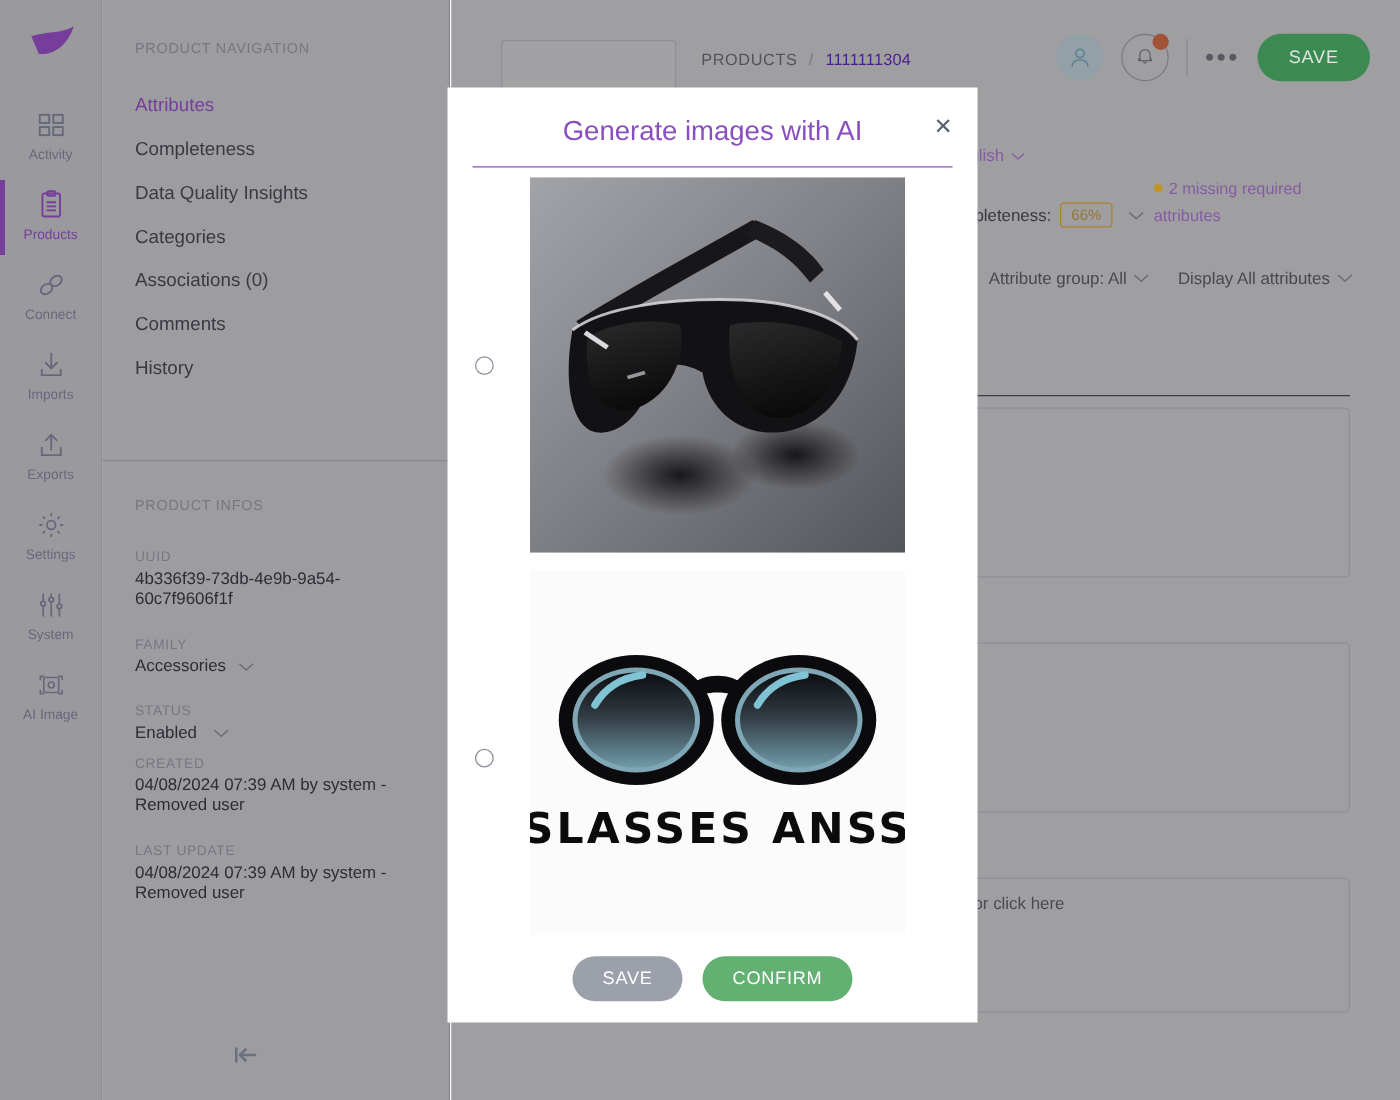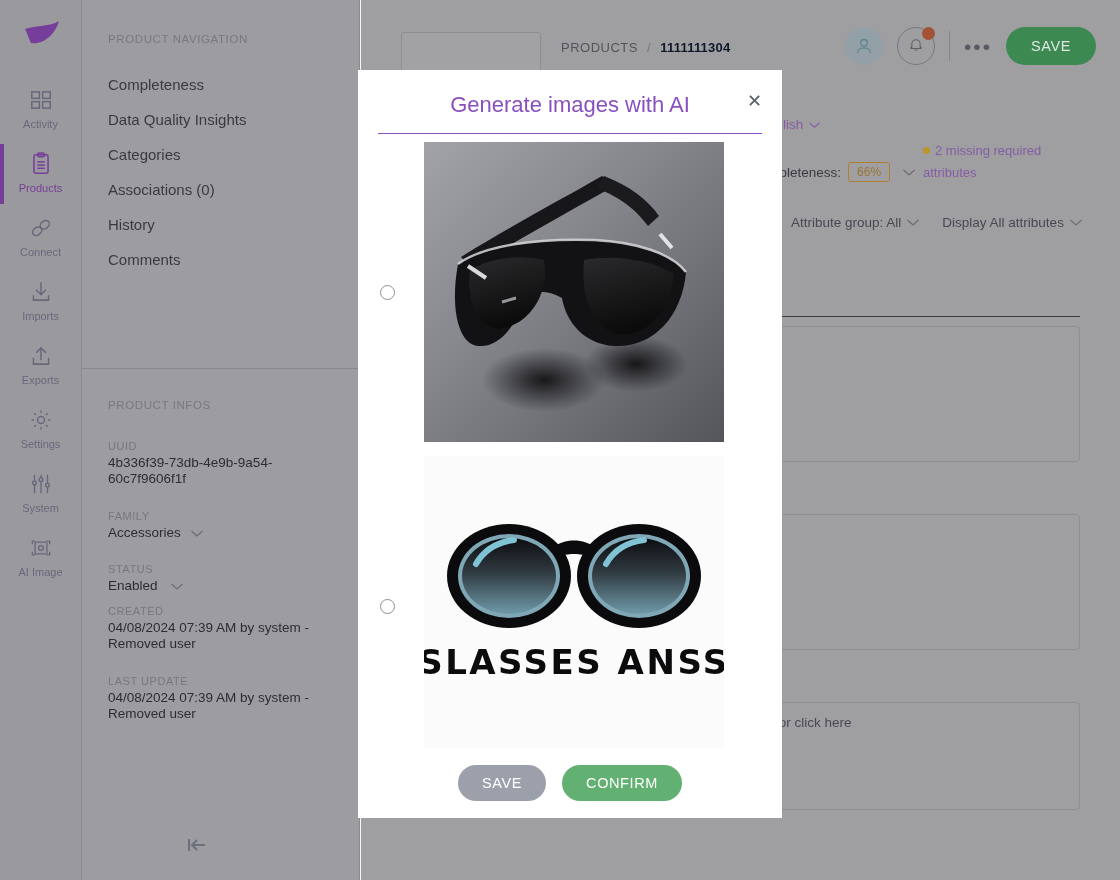--- a/index.html
+++ b/index.html
@@ -75,21 +75,21 @@
   .topbar { position: relative; height: 92px; }
   .thumb {
     position: absolute; left: 40px; top: 32px; width: 140px; height: 47px;
     border: 1px solid #93939c; border-radius: 3px; background: #a8a8ab;
   }
   .crumb {
     position: absolute; left: 200px; top: 40px;
     font-size: 13px; letter-spacing: .5px; color: #55555f;
   }
   .crumb .sep { color: #7a7a85; margin: 0 5px; }
-  .crumb .id { color: #0f172a; letter-spacing: .2px; font-weight: bold; }
+  .crumb .id { color: #4c1d95; letter-spacing: .2px; }
   .topright { position: absolute; right: 24px; top: 27px; display: flex; align-items: center; gap: 14px; }
   .circ-btn {
     width: 38px; height: 38px; border-radius: 50%;
     display: flex; align-items: center; justify-content: center; position: relative;
     cursor: pointer;
   }
   .avatar-btn { background: #9aa6ae; }
   .bell-btn { border: 1px solid #7d7d88; }
   .bell-dot {
     position: absolute; right: -1px; top: -1px; width: 13px; height: 13px;
@@ -304,26 +304,27 @@
           </svg>
         </span>
         <span>AI Image</span>
       </div>
     </div>
 
     <div class="navcol">
       <div class="sec-title">PRODUCT NAVIGATION</div>
 
       <div class="nav-list">
+        <div class="nav-item active">Attributes</div>
         <div class="nav-item">Completeness</div>
         <div class="nav-item">Data Quality Insights</div>
         <div class="nav-item">Categories</div>
         <div class="nav-item">Associations (0)</div>
+        <div class="nav-item">Comments</div>
         <div class="nav-item">History</div>
-        <div class="nav-item">Comments</div>
       </div>
 
       <div class="navcol-div"></div>
 
       <div class="infos">
         <div class="sec-title" style="padding-top:31px">PRODUCT INFOS</div>
 
         <div class="info-block" style="margin-top:29px">
           <div class="info-label">UUID</div>
           <div class="info-value" style="width:180px">4b336f39-73db-4e9b-9a54-60c7f9606f1f</div>

